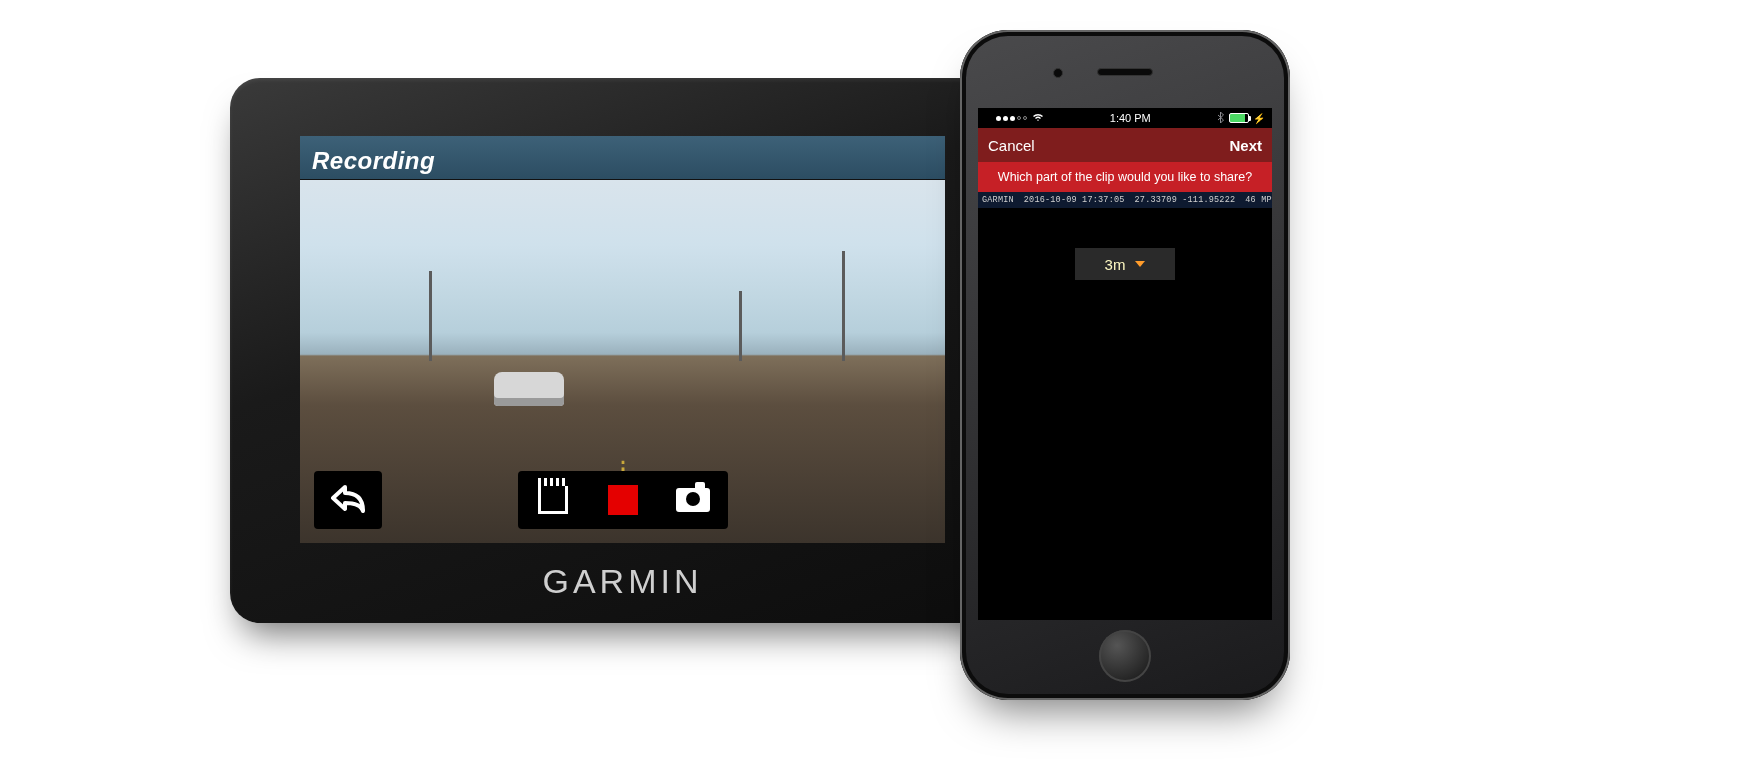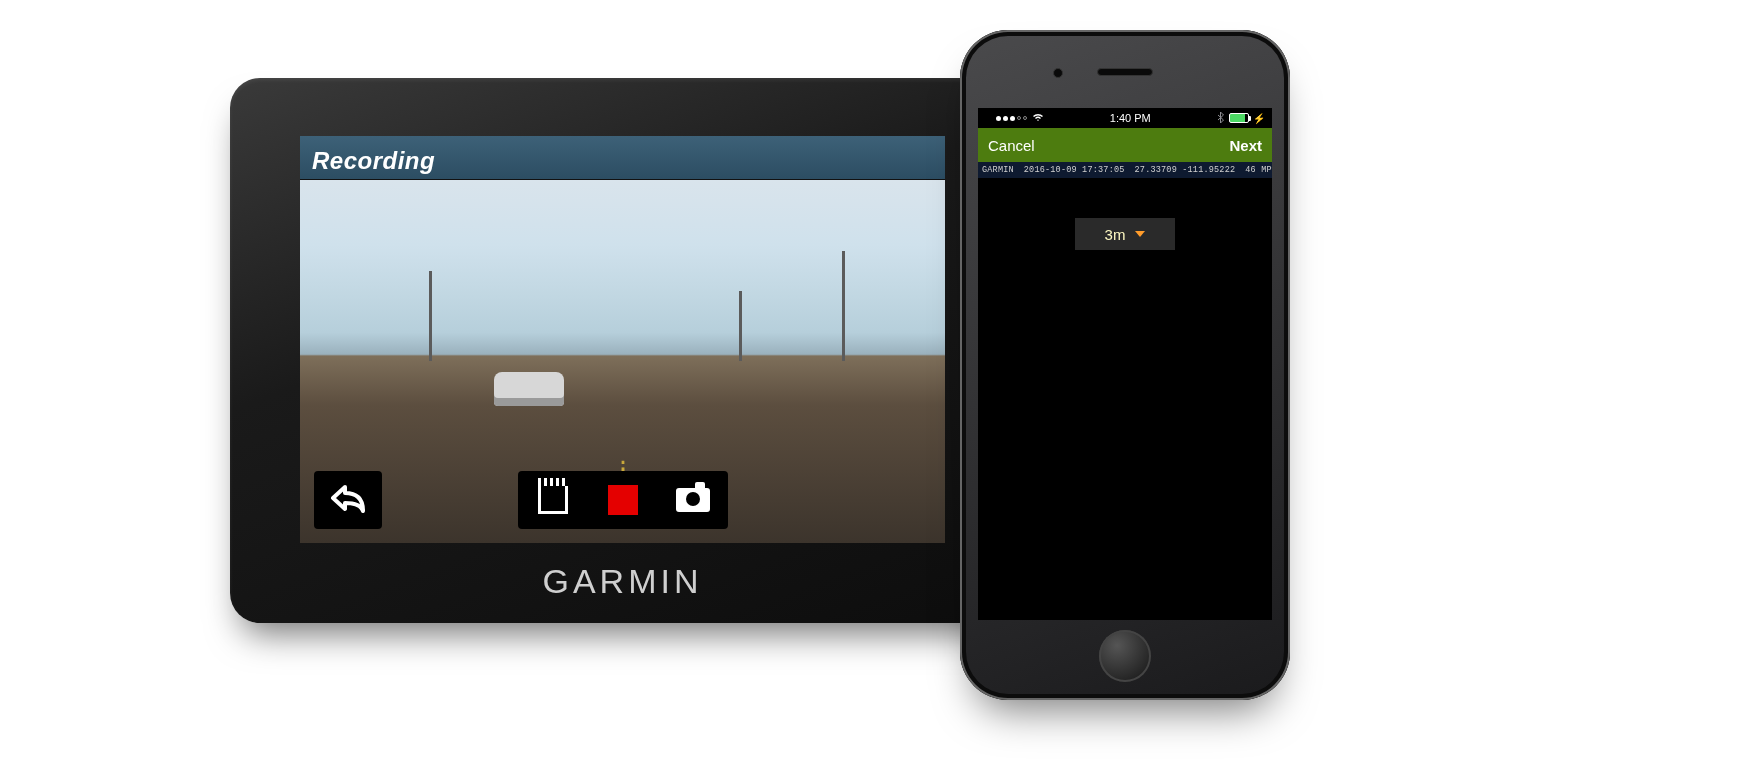--- a/index.html
+++ b/index.html
@@ -145,21 +145,21 @@
   .sig-dots { display:flex; gap:2px; }
   .sig-dots span { width:5px; height:5px; border-radius:50%; background:#fff; }
   .sig-dots span.empty { background:transparent; border:1px solid #888; width:4px; height:4px; }
   .batt {
     width:20px; height:10px; border:1px solid #fff; border-radius:2px; position:relative;
     background: linear-gradient(90deg,#4cd964 85%, transparent 85%);
   }
   .batt::after { content:""; position:absolute; right:-3px; top:2px; width:2px; height:5px; background:#fff; border-radius:0 1px 1px 0; }
 
   .nav-bar {
-    height:34px; background:#4d7c0f; color:#fff;
+    height:34px; background:#7f1d1d; color:#fff;
     display:flex; align-items:center; justify-content:space-between;
     padding:0 10px; font-size:15px;
   }
   .share-banner {
     background:#c62026; color:#fff; font-size:12.5px;
     text-align:center; padding:8px 6px;
   }
   .clip-preview {
     height:130px;
     background: linear-gradient(to bottom,#cfe0ea 0%,#b9cdd7 50%,#8a7a68 50.5%,#5b5044 100%);
@@ -277,20 +277,23 @@
         <div class="batt"></div>
         <span style="font-size:10px">⚡</span>
       </div>
     </div>
 
     <div class="nav-bar">
       <span>Cancel</span>
       <span style="font-weight:600">Next</span>
     </div>
 
+    <div class="share-banner">
+      <span>Which part of the clip would you like to share?</span>
+    </div>
 
     <div class="overlay-strip">
       <span>GARMIN</span>
       <span>2016-10-09 17:37:05</span>
       <span>27.33709 -111.95222</span>
       <span>46 MPH</span>
     </div>
 
 
     <div class="duration-picker">

